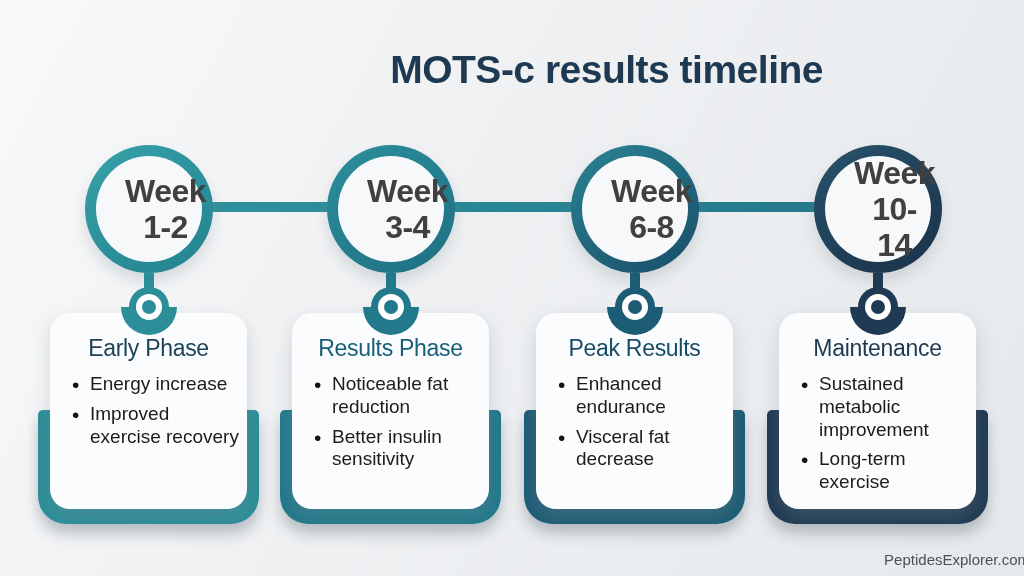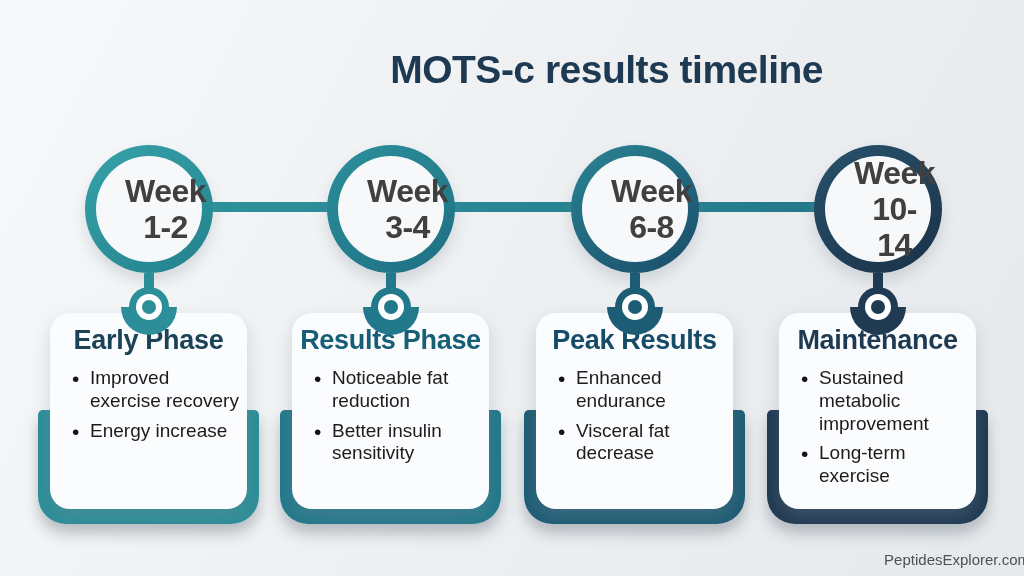--- a/index.html
+++ b/index.html
@@ -63,23 +63,23 @@
   }
   .card {
     position: absolute; inset: 0;
     background: #fbfcfd;
     border-radius: 20px;
     box-shadow: 0 8px 18px rgba(130,140,150,0.30);
     z-index: 1;
     overflow: hidden;
   }
   .card-title {
-    margin-top: 12px;
+    margin-top: 22px;
     text-align: center;
-    font-size: 27px; font-weight: 700; letter-spacing: -0.3px;
+    font-size: 23px; font-weight: 400; letter-spacing: -0.3px;
     color: var(--title-color, #1C4258);
   }
   .bullets { margin: 11px 4px 0 22px; padding: 0; list-style: none; }
   .bullets li {
     position: relative;
     padding-left: 18px;
     font-size: 19px; line-height: 1.2; color: #1C1C1E;
   }
   .bullets li + li { margin-top: 7px; }
   .bullets li::before {
@@ -114,22 +114,22 @@
       <div class="half-disc"></div>
       <div class="donut"></div>
       <div class="donut-ring"></div>
       <div class="donut-dot"></div>
     </div>
     <div class="card-wrap">
       <div class="card-frame"></div>
       <div class="card">
         <div class="card-title">Early Phase</div>
         <ul class="bullets">
+          <li>Energy increase</li>
           <li>Improved exercise recovery</li>
-          <li>Energy increase</li>
         </ul>
       </div>
     </div>
   </div>
 
   <div class="phase phase-2" style="--accent: #21798B; --ring-from: #2C8F9B; --ring-to: #1E6F83; --title-color: #175E77;">
     <div class="circle">
       <div class="circle-inner">
         <div class="week-label">Week</div>
         <div class="week-range">3-4</div>

